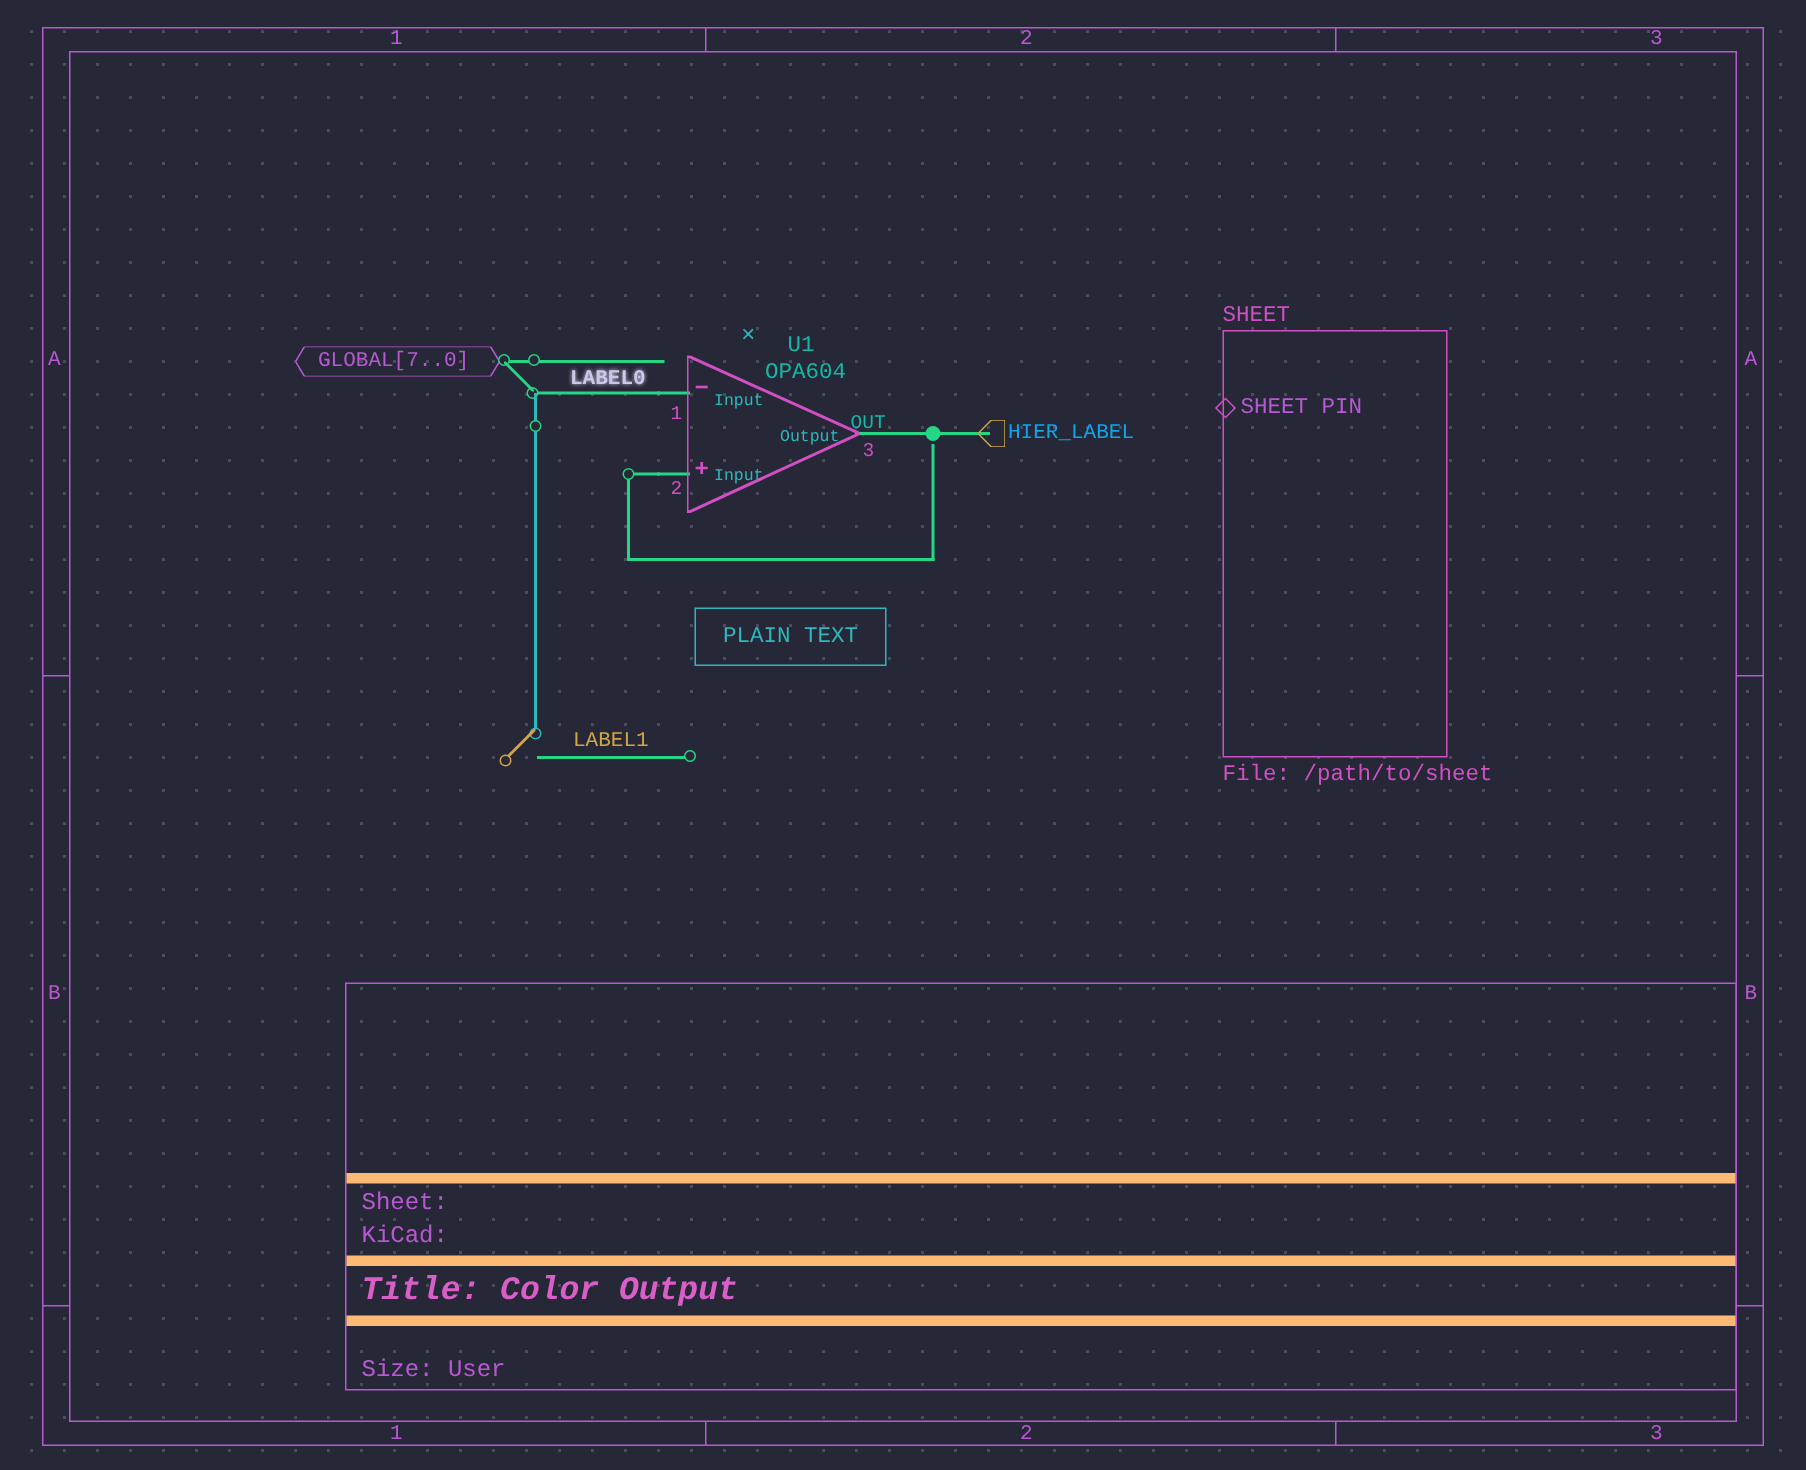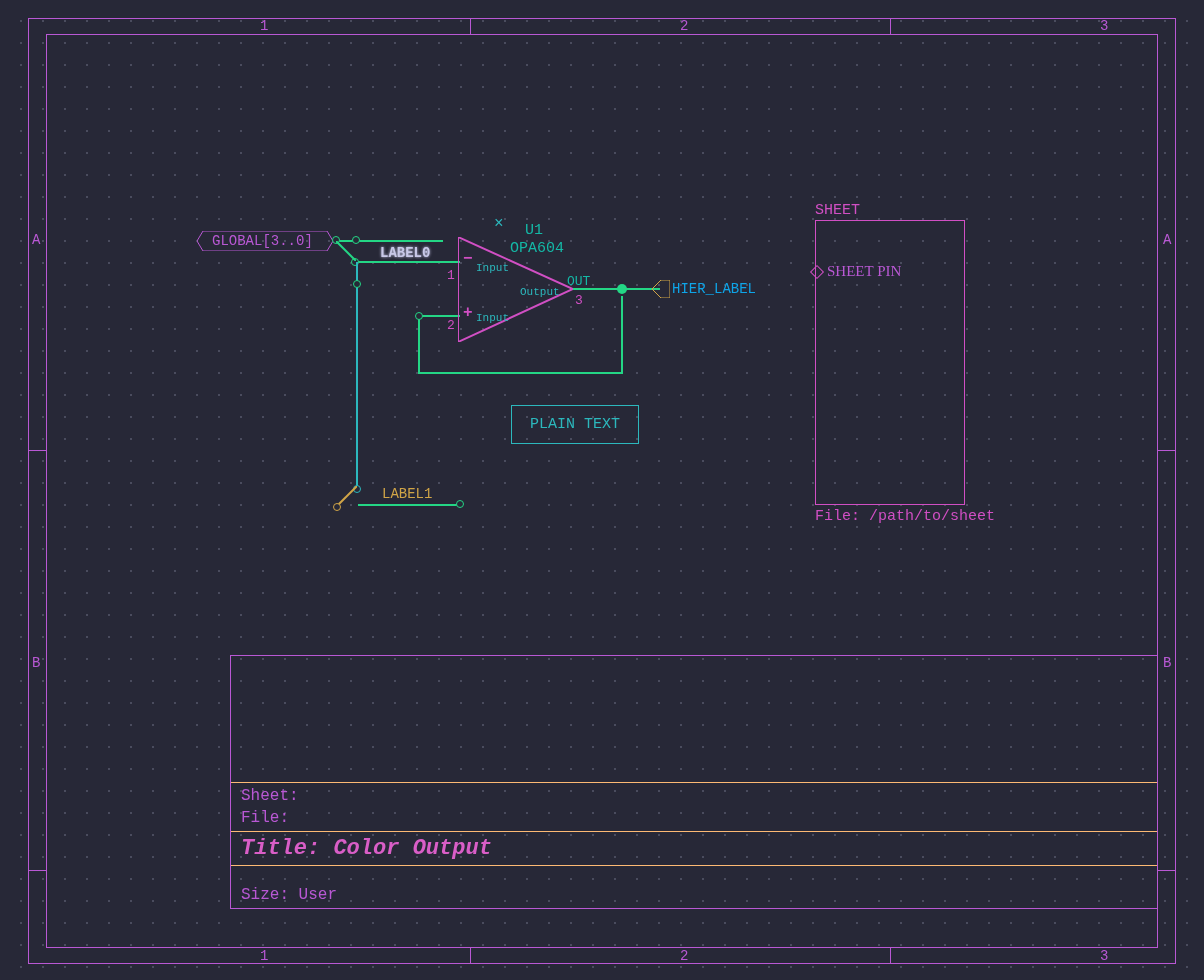--- a/index.html
+++ b/index.html
@@ -41,21 +41,21 @@
       position: absolute;
       background: #b958d4;
     }
     .title-block {
       position: absolute;
       left: 230px; top: 655px;
       width: 928px;
       border: 1px solid #b958d4;
     }
     .title-row {
-      border-top: 1px solid #fdba74;
+      border-top: 7px solid #fdba74;
       display: flex;
     }
     .title-cell {
       color: #b958d4;
       font-size: 16px;
       padding: 4px 10px;
     }
     .title-cell.main {
       color: #d95ec7;
       font-size: 22px;
@@ -73,21 +73,20 @@
     }
     .sheet-label {
       position: absolute;
       color: #d14fc4;
       font-size: 15px;
     }
     .sheet-pin {
       position: absolute;
       color: #b958d4;
       font-size: 15px;
-      font-family: Liberation Serif, serif;
     }
     .sheet-pin-shape {
       position: absolute;
       width: 10px; height: 10px;
       border: 1px solid #d14fc4;
       transform: rotate(45deg);
     }
     .sheet-file {
       position: absolute;
       color: #d14fc4;
@@ -145,21 +144,20 @@
       position: absolute;
       color: #0ea5e9;
       font-size: 14px;
     }
     .plain-text-box {
       position: absolute;
       border: 1px solid #2cb8bd;
       color: #2cb8bd;
       font-size: 15px;
       padding: 10px 18px;
-      margin-left: 48px;
     }
     .comp-ref {
       position: absolute;
       color: #14b8a6;
       font-size: 15px;
     }
     .pin-num {
       position: absolute;
       color: #d14fc4;
       font-size: 13px;
@@ -227,21 +225,21 @@
 
 <span class="sheet-label" style="left:815px; top:202px;">SHEET</span>
 <div class="sheet-box"></div>
 <div class="sheet-pin-shape" style="left:812px; top:267px;"></div>
 <span class="sheet-pin" style="left:827px; top:263px;">SHEET PIN</span>
 <span class="sheet-file" style="left:815px; top:508px;">File: /path/to/sheet</span>
 
 <svg class="global-shape" style="left:197px; top:231px; width:140px; height:20px;">
   <polygon points="6,0 130,0 136,10 130,20 6,20 0,10" fill="none" stroke="#b958d4" stroke-width="1"></polygon>
 </svg>
-<span class="global-label" style="left:212px; top:233px;">GLOBAL[3..0]</span>
+<span class="global-label" style="left:212px; top:233px;">GLOBAL[7..0]</span>
 
 <div class="wire" style="left:333px; top:240px; width:110px; height:2px;"></div>
 <div class="junction-open" style="left:332px; top:236px;"></div>
 <div class="junction-open" style="left:352px; top:236px;"></div>
 
 <div class="wire" style="left:355px; top:261px; width:85px; height:2px;"></div>
 <div class="junction-open" style="left:351px; top:258px;"></div>
 
 <svg class="bus-entry" style="left:336px; top:241px;">
   <line x1="0" y1="0" x2="20" y2="20" stroke="#24d685" stroke-width="2"></line>
@@ -303,21 +301,21 @@
 <div class="wire" style="left:358px; top:504px; width:100px; height:2px;"></div>
 <div class="junction-open" style="left:456px; top:500px;"></div>
 <span class="net-label-orange" style="left:382px; top:486px;">LABEL1</span>
 
 <div class="title-block">
   <div style="height:126px;"></div>
   <div class="title-row">
     <div class="title-cell">Sheet:</div>
   </div>
   <div style="display:flex;">
-    <div class="title-cell" style="padding-top:0;">File:</div>
+    <div class="title-cell" style="padding-top:0;">KiCad:</div>
   </div>
   <div class="title-row">
     <div class="title-cell main">Title: Color Output</div>
   </div>
   <div class="title-row">
     <div class="title-cell" style="width:175px;margin-top:16px;">Size: User</div>
   </div>
 </div>
 
 </body></html>

